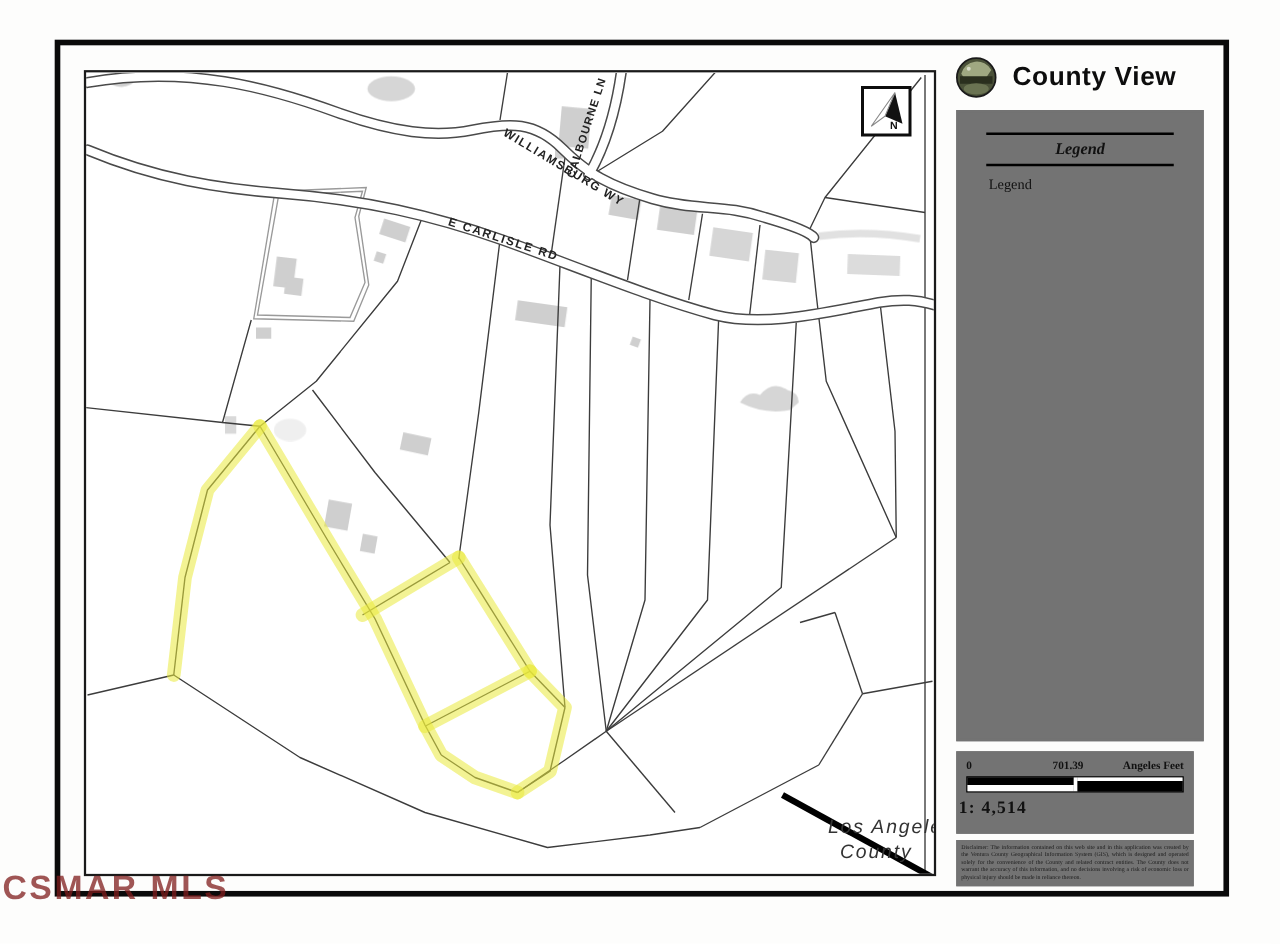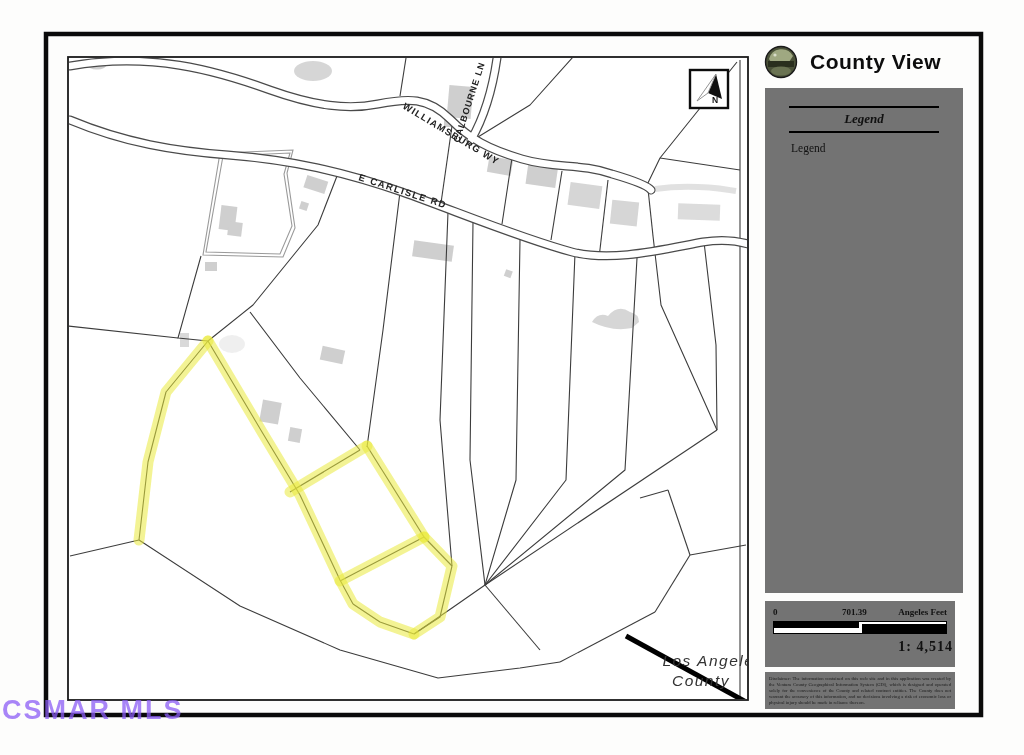--- a/index.html
+++ b/index.html
@@ -17,27 +17,27 @@
   .legend-item{margin:9px 0 0 24px;font-size:11.5px;}
   
   .scalebox{left:765px;top:601px;width:190px;height:66px;border-width:2px;padding:4px 0 0;}
   .scale-labels{position:relative;height:11px;font-size:9px;font-weight:600;}
   .sl-zero{position:absolute;left:6px;top:0;}
   .sl-mid{position:absolute;left:47%;top:0;transform:translateX(-50%);}
   .sl-units{position:absolute;right:6px;top:0;}
   .scale-bar{margin:3px 6px 0;height:13px;border:1.5px solid #000;display:flex;box-sizing:border-box;}
   .sb-left{flex:1;background:linear-gradient(to bottom,#000 0 58%,#fff 58% 100%);border-right:3px solid #fff;}
   .sb-right{flex:1;background:linear-gradient(to bottom,#fff 0 22%,#000 22% 100%);}
-  .scale-ratio{text-align:right;margin-top:5px;font-size:14px;font-weight:bold;letter-spacing:1px;}
+  .scale-ratio{text-align:left;margin-top:5px;font-size:14px;font-weight:bold;letter-spacing:1px;}
   
   .disc{left:765px;top:672px;width:190px;height:37px;border-width:1.5px;padding:2.5px 3px;
     font-size:4.7px;line-height:1.3;text-align:justify;color:#1c1c1c;}
   
   .watermark{position:absolute;left:2px;top:695px;font-size:27px;font-weight:bold;letter-spacing:2px;
-    color:#8b5cf6;opacity:.75;z-index:5;}
+    color:#7f1d1d;opacity:.75;z-index:5;}
 </style>
 </head>
 <body>
 
 <div class="page">
 
   <svg width="1024" height="755" viewBox="0 0 1024 755" style="position:absolute;left:0;top:0;">
     <defs>
       <clipPath id="mapclip">
           <rect x="69" y="58" width="678" height="641"></rect>

